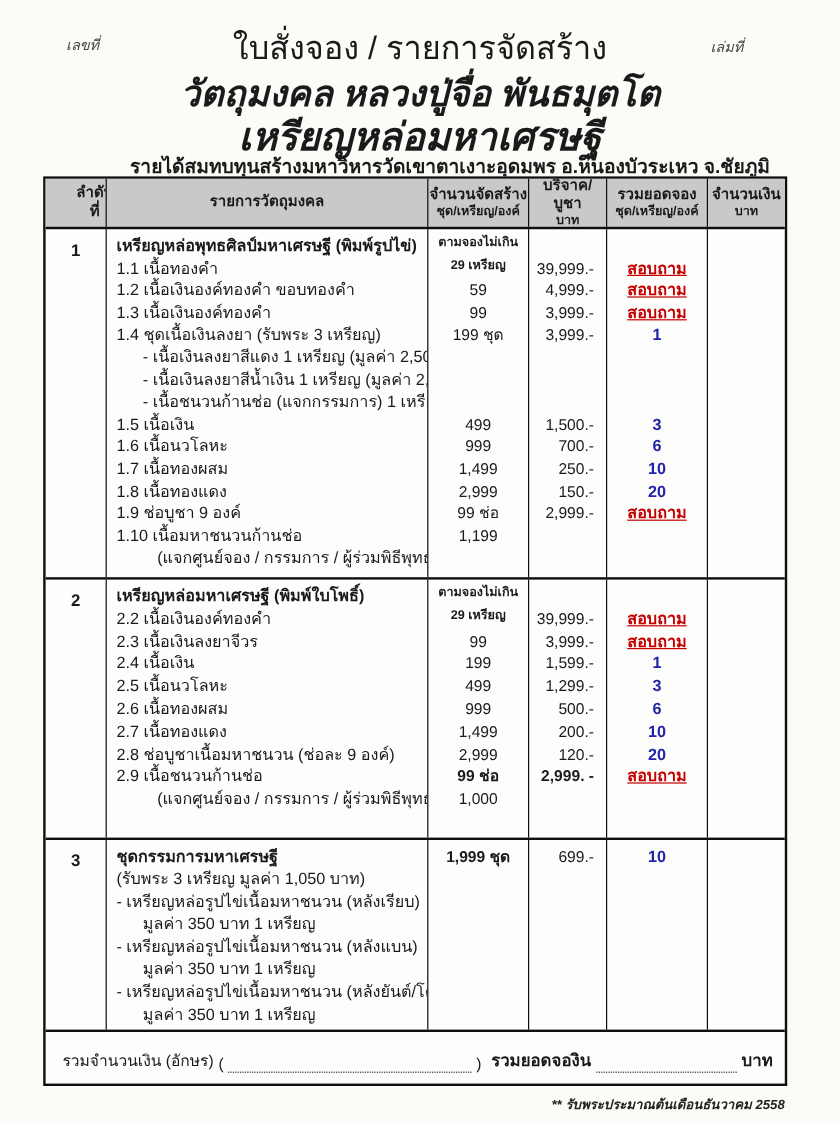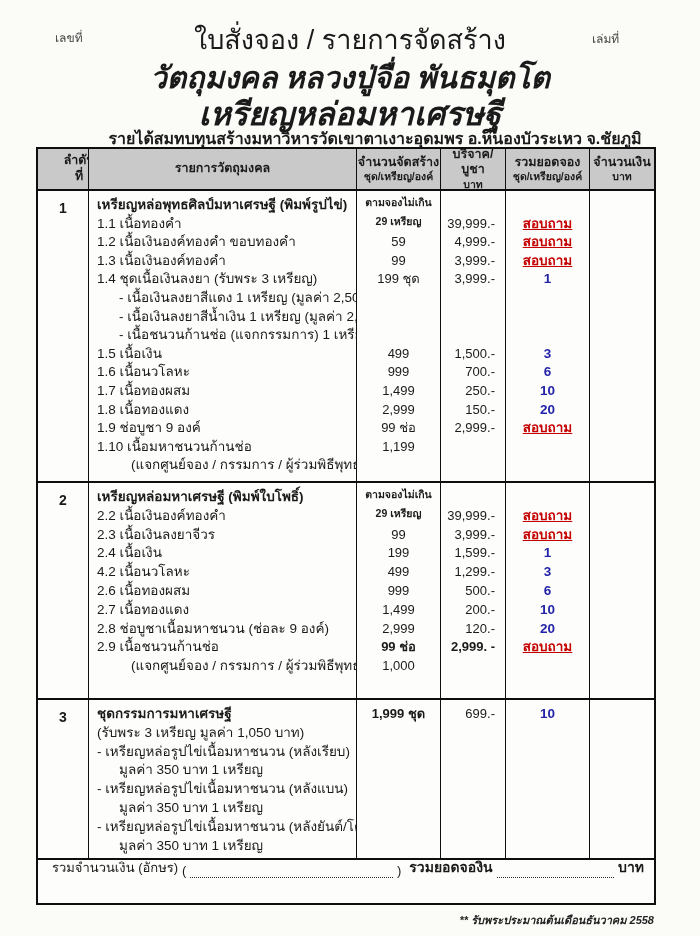--- a/index.html
+++ b/index.html
@@ -2,21 +2,21 @@
 <html><head>
 <meta charset="utf-8">
 <style>
   html,body{margin:0;padding:0;}
   body{
     width:700px;height:936px;position:relative;
     background:#fbfbf8;color:#1a1a1a;
     font-family:"Liberation Sans", sans-serif;
     overflow:hidden;
   }
-  .tiny-label{position:absolute;font-size:12px;color:#444;}
+  .tiny-label{position:absolute;font-size:12px;color:#444;font-style:italic;}
   #doc-no{top:28px;left:55px;}
   #book-no{top:29px;left:592px;}
   .center-line{position:absolute;left:0;width:100%;text-align:center;white-space:nowrap;}
   #title-main{top:18px;font-size:27px;}
   #title-sub1{top:54px;font-size:30px;font-weight:bold;font-style:italic;font-family:"Liberation Serif",serif;}
   #title-sub2{top:88px;font-size:32px;font-weight:bold;font-style:italic;font-family:Liberation Serif, serif;}
   #title-sub3{top:126px;font-size:16px;font-weight:bold;padding-left:25px;}
 
   #order-table{
     position:absolute;left:36px;top:147px;width:620px;
@@ -48,21 +48,21 @@
   .cell.price{text-align:right;padding-right:10px;}
   .cell.price .ln{font-size:13px;}
   .cell.price .ln.b{font-weight:bold;}
   .cell.booked{text-align:center;font-weight:bold;}
   .ln.red{color:var(--red);text-decoration:underline;}
   .ln.blue{color:var(--blue);}
 
   #footer-row{
     border-top:0;height:45px;box-sizing:border-box;
     display:flex;align-items:flex-end;gap:4px;
-    padding:0 10px 25px 14px;font-size:13px;white-space:nowrap;
+    padding:0 10px 9px 14px;font-size:13px;white-space:nowrap;
   }
   .blank{display:inline-block;border-bottom:1.6px dotted #2a2a2a;height:14px;}
   #blank-words{width:252px;}
   #blank-total{width:146px;}
   .bold{font-weight:bold;}
   #grand-total-label{font-size:14px;margin-left:4px;}
   #baht-label{font-size:14px;}
   #footnote{
     position:absolute;top:911px;right:46px;
     font-size:11px;font-style:italic;font-weight:bold;color:#222;
@@ -180,21 +180,21 @@
         </div>
         <div class="cell amount"></div>
       </div>
       <div class="section grid6" style="height: 215px; --lh: 18.8px;">
         <div class="cell no">2</div>
         <div class="cell item">
           <div class="ln  b">เหรียญหล่อมหาเศรษฐี (พิมพ์ใบโพธิ์)</div>
           <div class="ln">2.2  เนื้อเงินองค์ทองคำ</div>
           <div class="ln">2.3  เนื้อเงินลงยาจีวร</div>
           <div class="ln">2.4  เนื้อเงิน</div>
-          <div class="ln">4.2  เนื้อนวโลหะ</div>
+          <div class="ln">2.5  เนื้อนวโลหะ</div>
           <div class="ln">2.6  เนื้อทองผสม</div>
           <div class="ln">2.7  เนื้อทองแดง</div>
           <div class="ln">2.8  ช่อบูชาเนื้อมหาชนวน (ช่อละ 9 องค์)</div>
           <div class="ln">2.9  เนื้อชนวนก้านช่อ</div>
           <div class="ln ind2">(แจกศูนย์จอง / กรรมการ / ผู้ร่วมพิธีพุทธาภิเษก)</div>
         </div>
         <div class="cell qty">
           <div class="ln small">ตามจองไม่เกิน</div>
           <div class="ln small">29 เหรียญ</div>
           <div class="ln">99</div>

